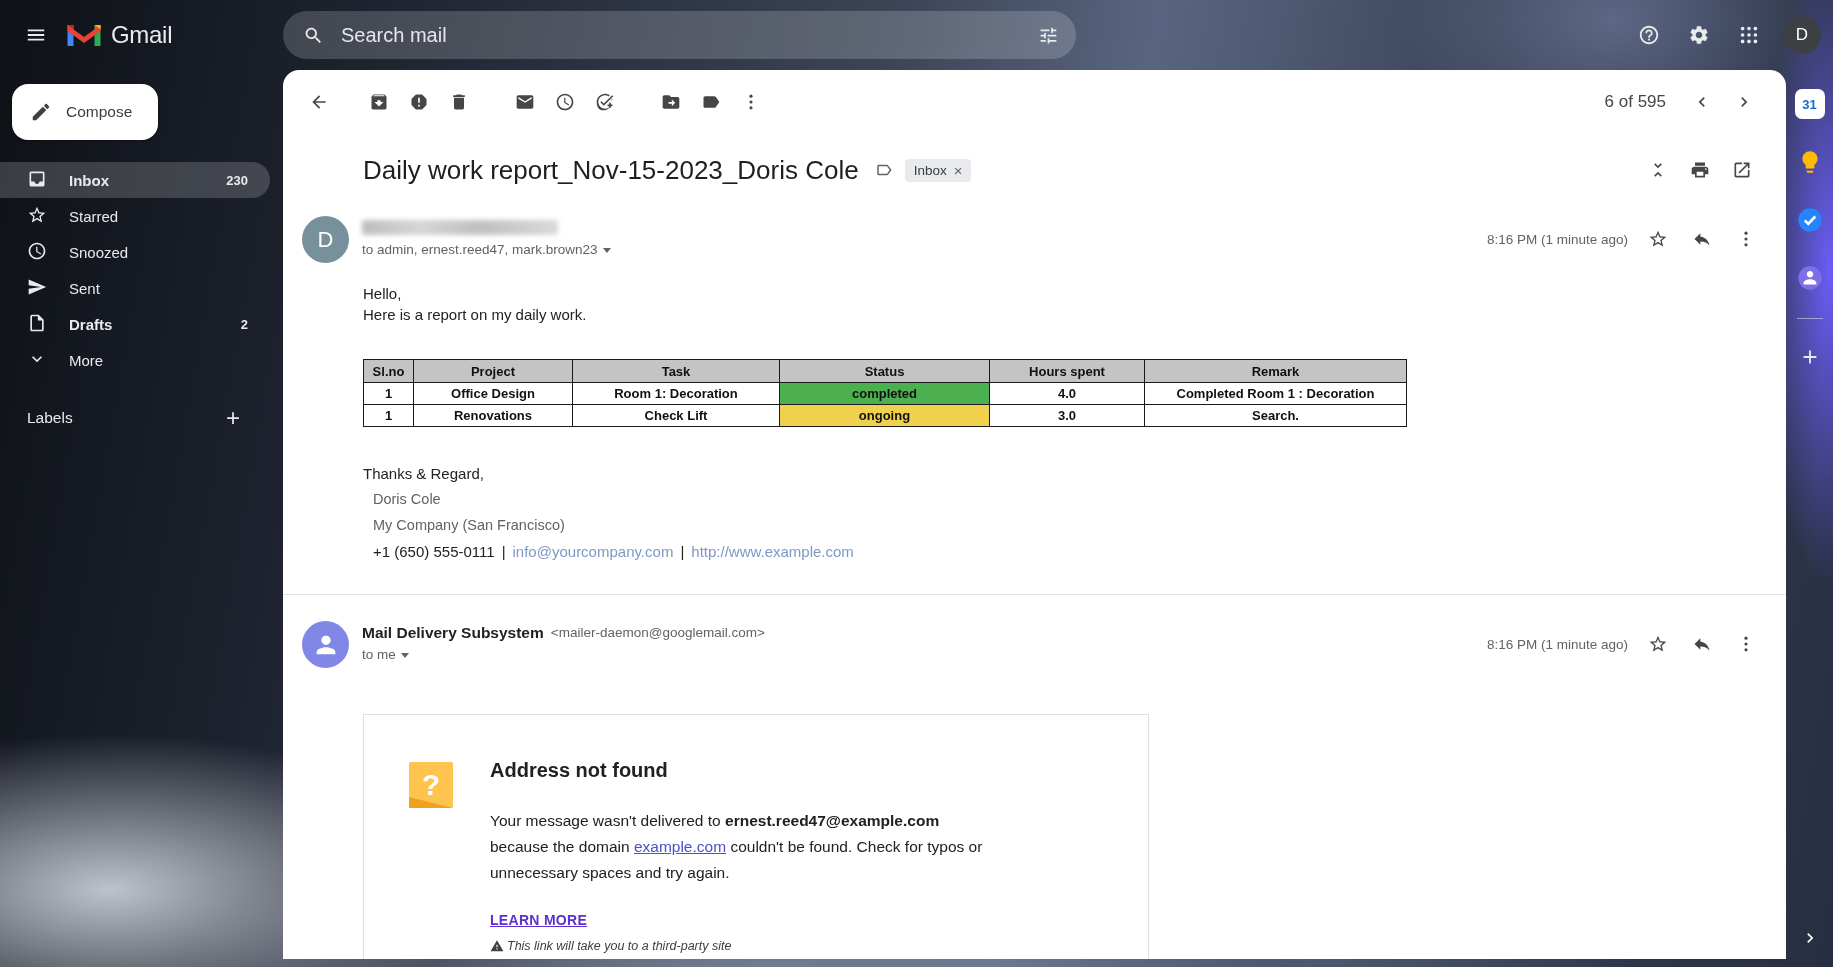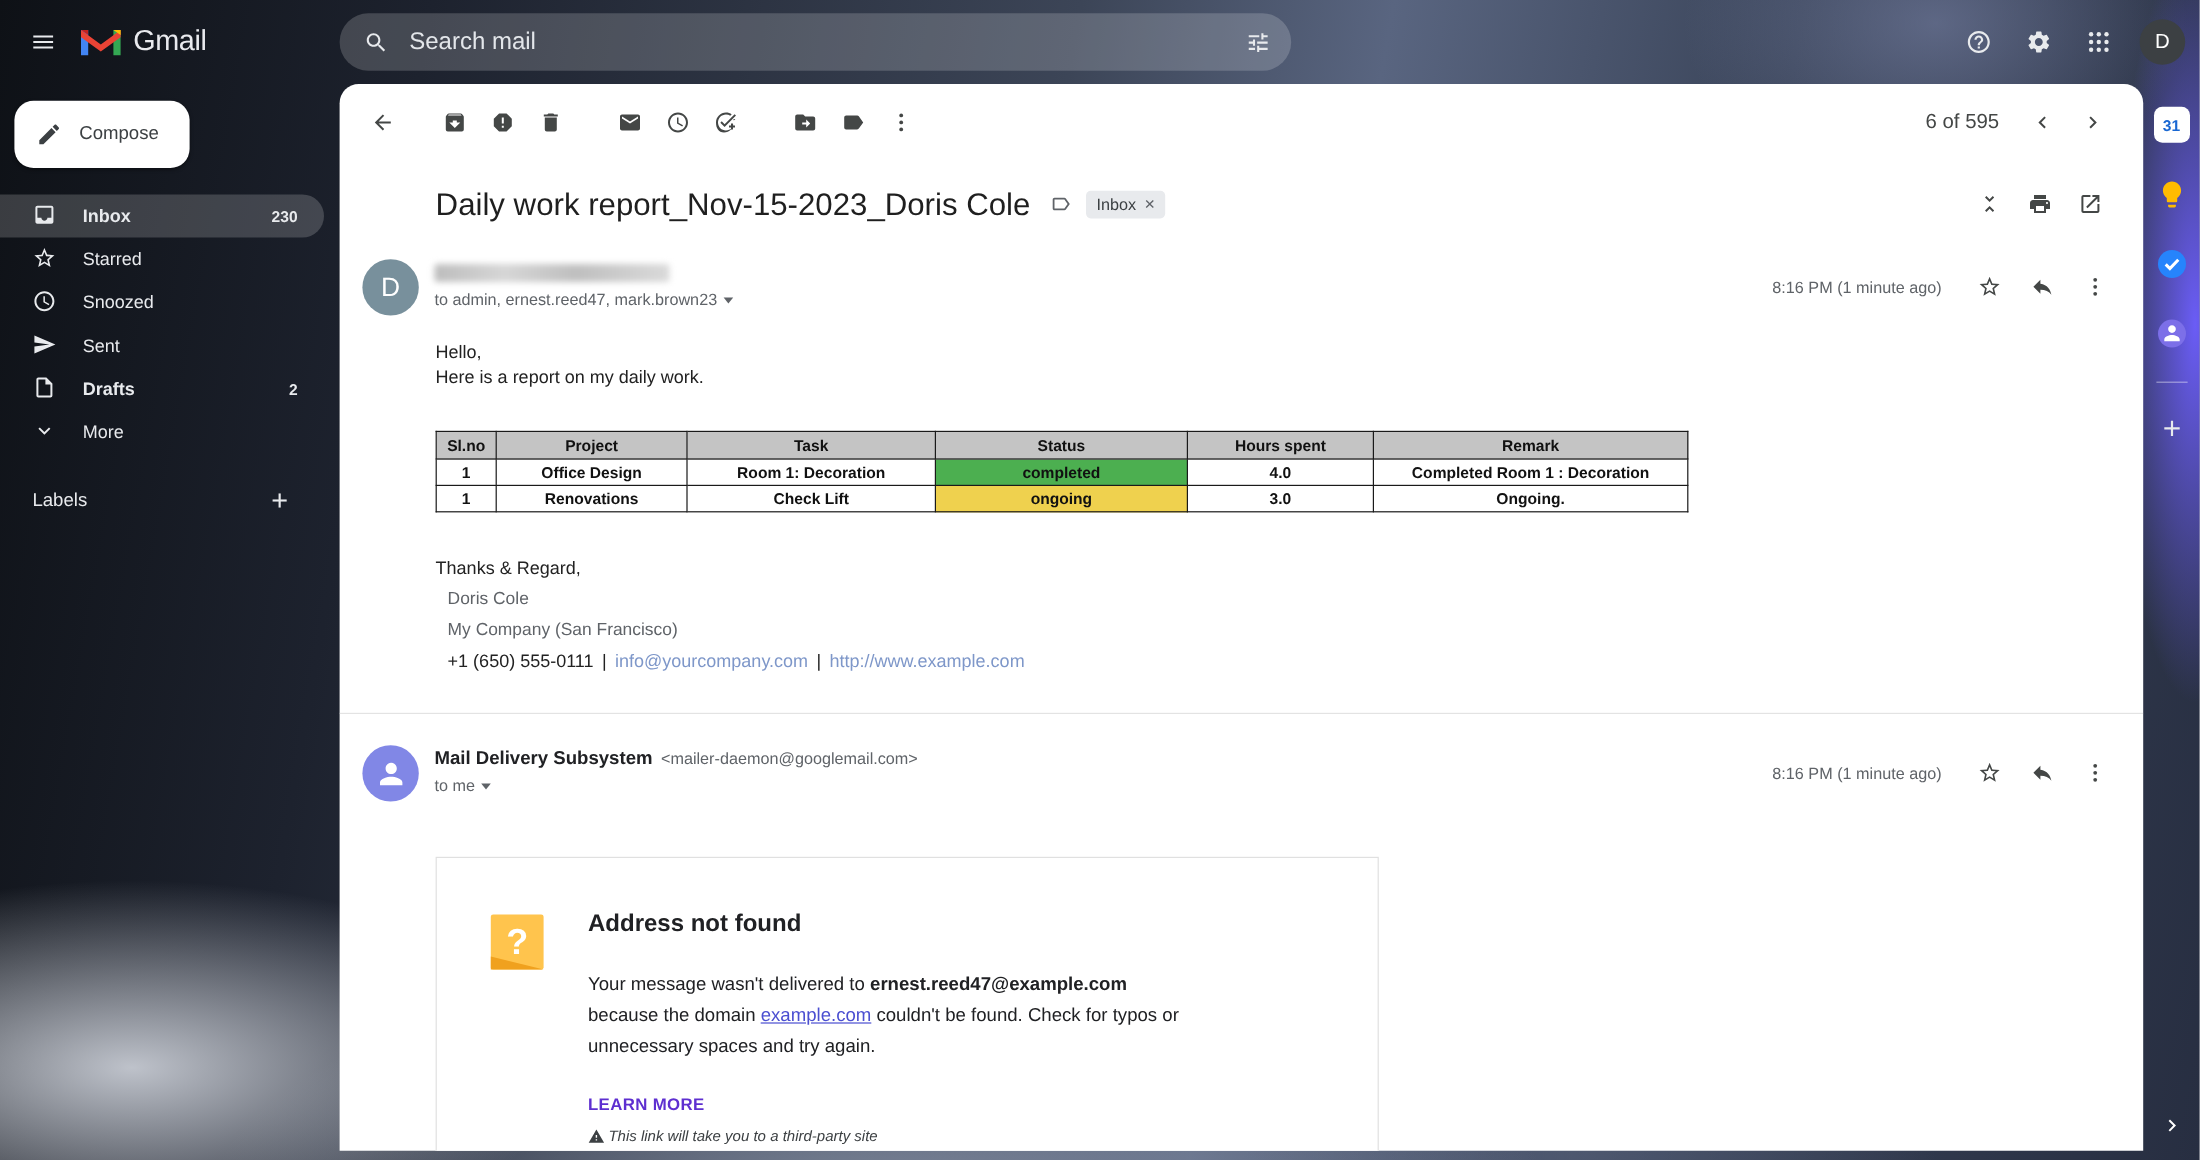--- a/index.html
+++ b/index.html
@@ -89,21 +89,21 @@
   .sender-line { display:flex; align-items:center; gap:7px; min-height:19px; }
   .sender-name { font-size:15.5px; font-weight:700; color:#202124; cursor:pointer; }
   .sender-email { font-size:13.5px; color:#5f6368; }
   .redacted { width:196px; height:15px; border-radius:3px;
               background:linear-gradient(90deg,#bdbdbd,#d6d6d6 30%,#bfbfbf 60%,#dadada);
               filter:blur(2.5px); }
   .to-line { margin-top:5px; font-size:13.5px; color:#5f6368; display:flex; align-items:center; gap:5px; cursor:pointer; }
   .tri { width:0; height:0; border-left:4px solid transparent; border-right:4px solid transparent;
          border-top:5px solid #5f6368; margin-top:1px; }
   .msg-right { margin-left:auto; display:flex; align-items:center; gap:4px; padding-top:3px; }
-  .timestamp { font-size:13.5px; color:#5f6368; margin-right:16px; white-space:nowrap; }
+  .timestamp { font-size:13.5px; color:#5f6368; margin-right:6px; white-space:nowrap; }
 
   .msg-body { padding:20px 24px 0 80px; }
   .msg-body p { font-size:15px; color:#222; line-height:21px; }
 
   .report { border-collapse:collapse; margin-top:34px; }
   .report th,.report td { border:1px solid #1a1a1a; text-align:center; font-size:13px; color:#111; padding:3px 4px; }
   .report th { background:#c4c4c4; font-weight:700; height:23px; }
   .report td { font-weight:700; height:21px; }
 
   .signature { margin-top:36px; padding-bottom:32px; }
@@ -429,21 +429,21 @@
             <td style="background: rgb(76, 175, 80);">completed</td>
             <td>4.0</td>
             <td>Completed Room 1 : Decoration</td>
           </tr>
           <tr>
             <td>1</td>
             <td>Renovations</td>
             <td>Check Lift</td>
             <td style="background: rgb(239, 209, 78);">ongoing</td>
             <td>3.0</td>
-            <td>Ongoing.</td>
+            <td>Search.</td>
           </tr>
         </tbody>
       </table>
 
       <div class="signature">
         <p class="sig-close">Thanks &amp; Regard,</p>
         <p class="sig-line">Doris Cole</p>
         <p class="sig-line">My Company (San Francisco)</p>
         <p class="sig-contact">
           <span>+1 (650) 555-0111</span>
@@ -501,21 +501,21 @@
         <div class="bounce-icon">
           <svg viewBox="0 0 54 54">
               <rect x="5" y="3" width="44" height="46" rx="2" fill="#FFC44D"></rect>
               <path d="M5 49V38l44 11z" fill="#F0A11E"></path>
               <text x="27" y="36" font-size="30" font-weight="bold" fill="#ffffff" text-anchor="middle" font-family="Liberation Sans, sans-serif">?</text>
             </svg>
         </div>
         <div class="bounce-content">
           <h2>Address not found</h2>
           <p class="bounce-text"><span>Your message wasn't delivered to </span><b>ernest.reed47@example.com</b><span> because the domain </span><a class="domain-link" style="color: rgb(75, 79, 209);">example.com</a><span> couldn't be found. Check for typos or unnecessary spaces and try again.</span></p>
-          <a class="learn-more" style="color: rgb(94, 47, 208);">LEARN MORE</a>
+          <a class="learn-more" style="color: rgb(94, 47, 208); text-decoration: underline;">LEARN MORE</a>
           <div class="disclaimer">
             <svg viewBox="0 0 24 24">
                 <path d="M1 21h22L12 2 1 21zm12-3h-2v-2h2v2zm0-4h-2v-4h2v4z"></path>
               </svg>
             <em>This link will take you to a third-party site</em>
           </div>
         </div>
       </div>
     </div>
   </section>

